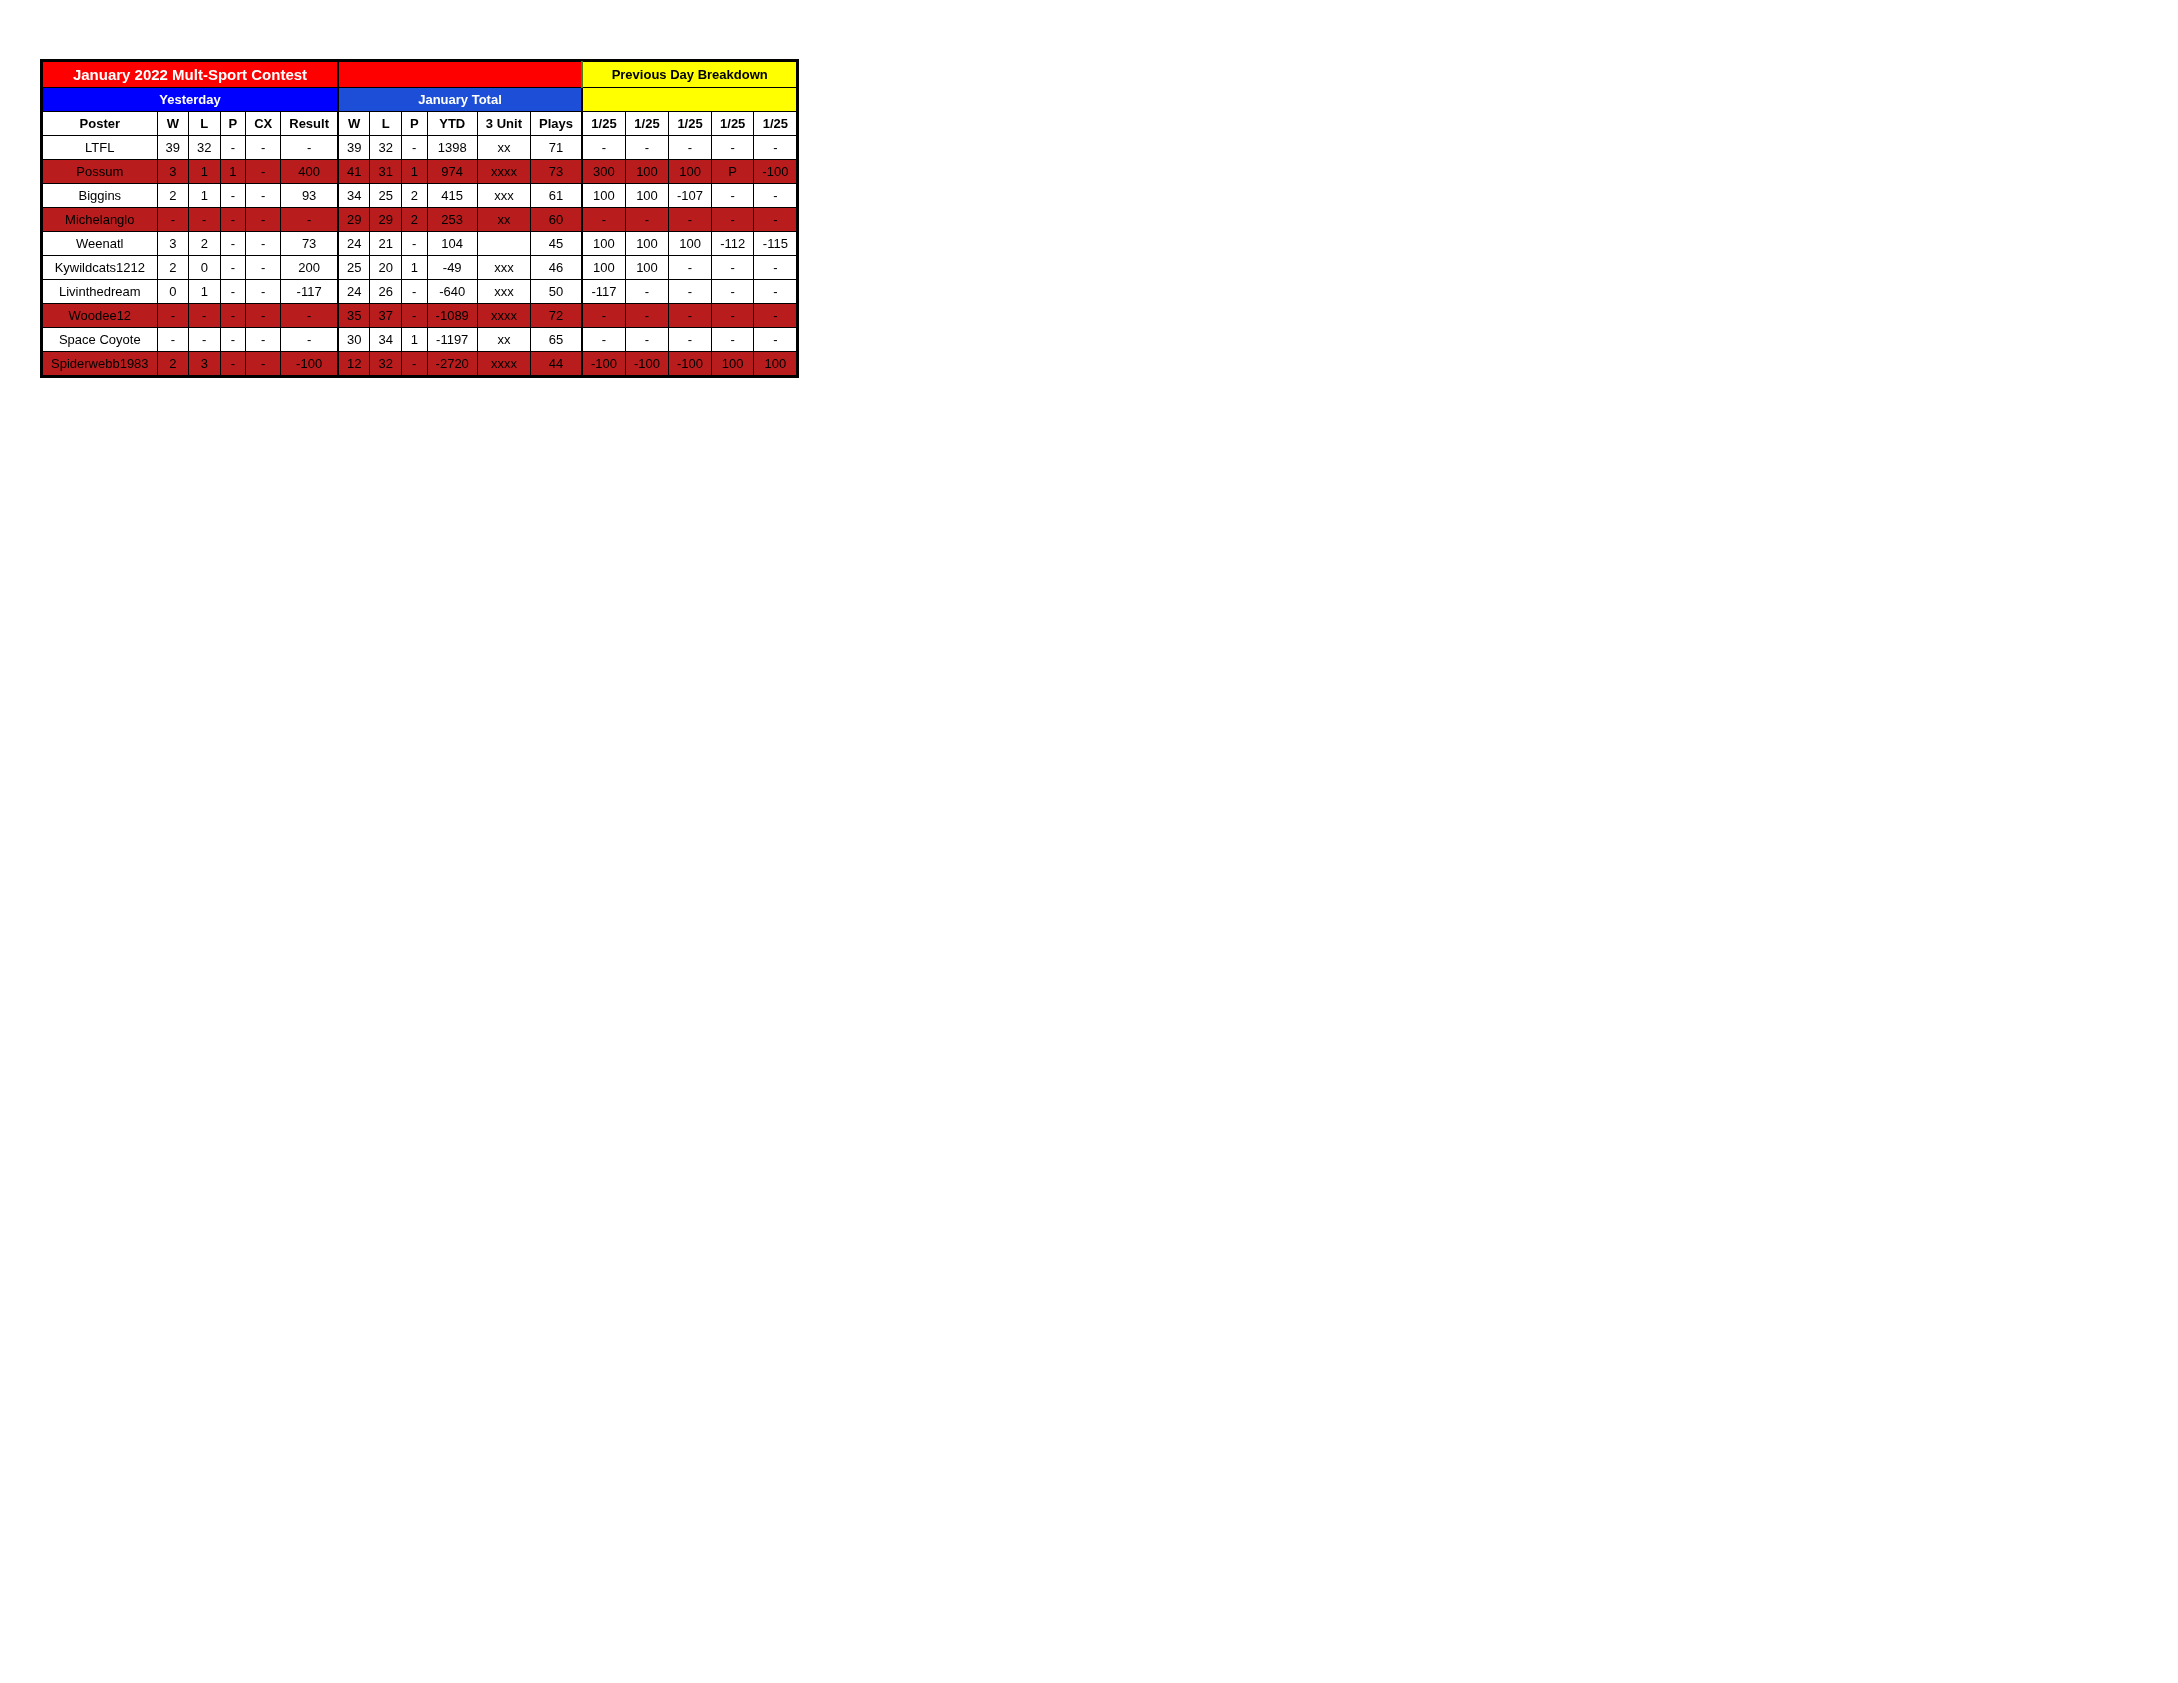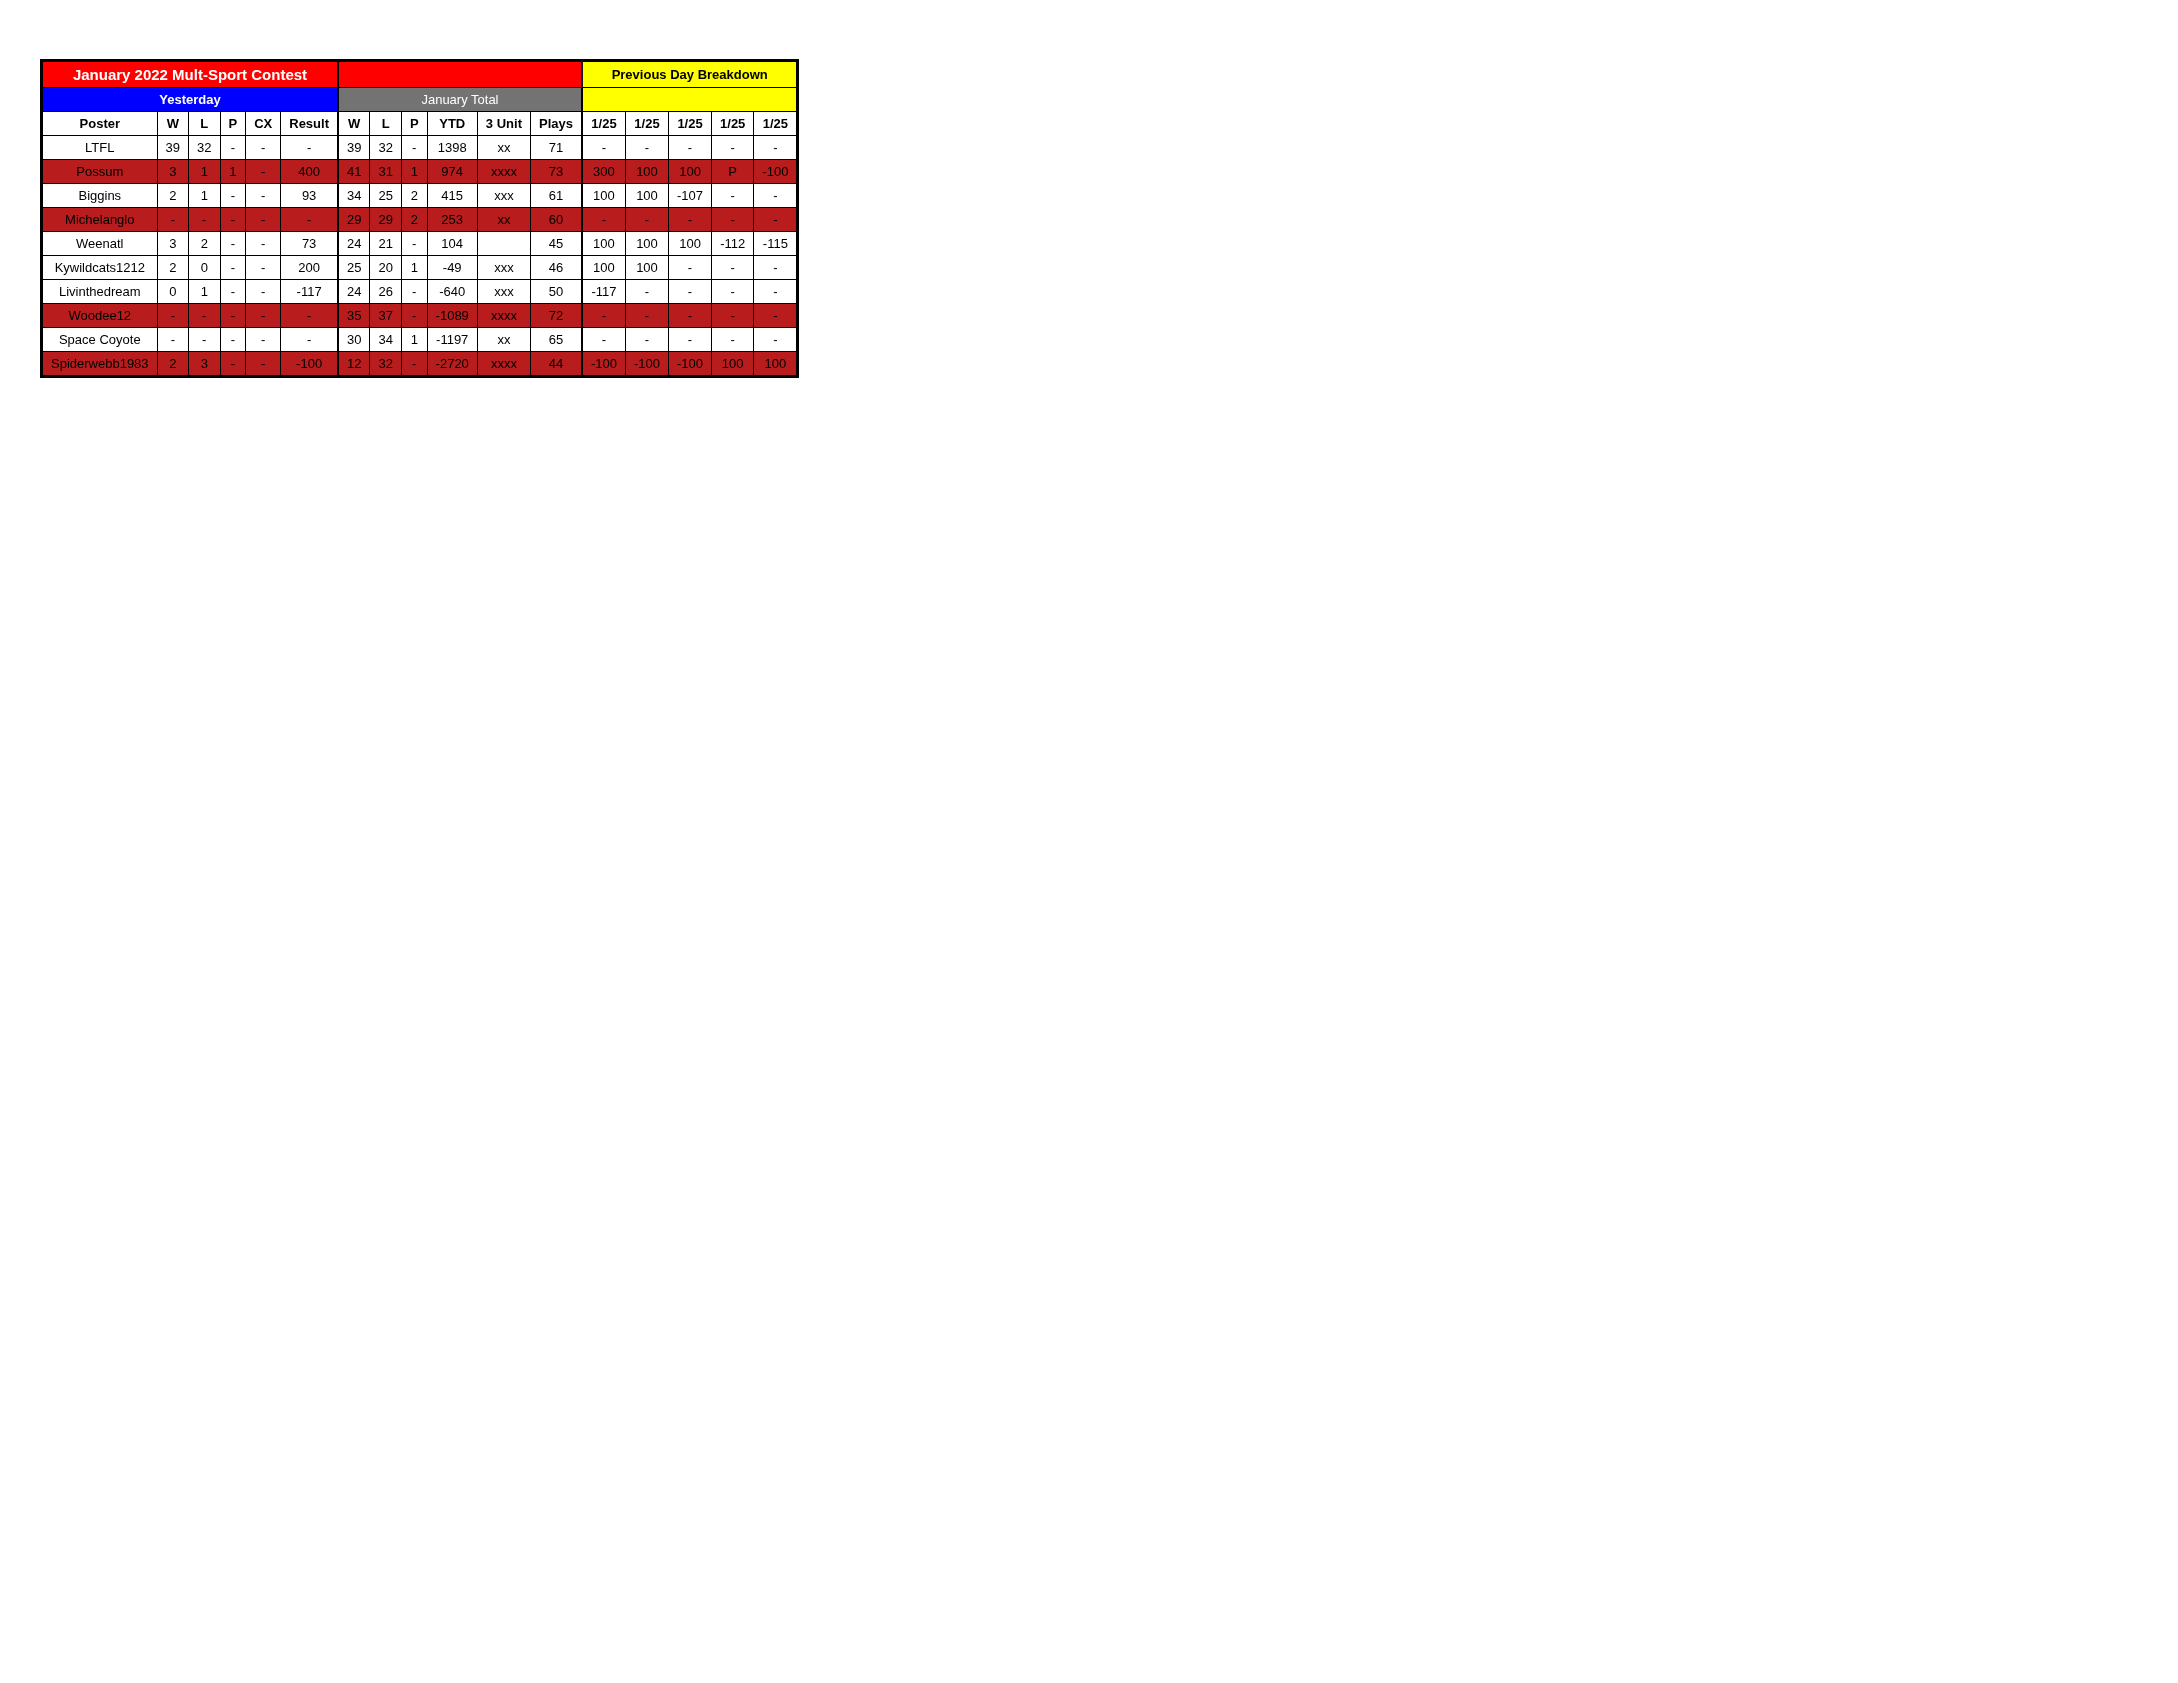--- a/index.html
+++ b/index.html
@@ -29,23 +29,23 @@
       font-weight: bold;
       font-size: 15px;
       text-align: center;
     }
     .header-yesterday {
       background: #0000ff;
       color: #ffffff;
       font-weight: bold;
     }
     .header-january {
-      background: #737373;
+      background: #1d4ed8;
       color: #ffffff;
-      font-weight: normal;
+      font-weight: bold;
       text-align: center;
     }
     .header-prevday {
       background: #ffff00;
       color: #000;
       font-weight: bold;
     }
     .col-header {
       background: #ffffff;
       font-weight: bold;
@@ -65,21 +65,21 @@
 
 
 
 <div class="table-wrapper">
   <table>
     <thead>
 
       <tr>
         <th colspan="6" class="header-main">January 2022 Mult-Sport Contest</th>
         <th colspan="6" class="header-main" style="border-left:2px solid #000;"></th>
-        <th colspan="5" class="header-prevday" style="border-left:2px solid #0f172a;">Previous Day Breakdown</th>
+        <th colspan="5" class="header-prevday" style="border-left:2px solid #4d7c0f;">Previous Day Breakdown</th>
       </tr>
 
       <tr>
         <th colspan="6" class="header-yesterday">Yesterday</th>
         <th colspan="6" class="header-january" style="border-left:2px solid #000;">January Total</th>
         <th colspan="5" class="header-prevday" style="border-left:2px solid #000;"></th>
       </tr>
 
       <tr class="row-white">
         <td class="col-header">Poster</td>

